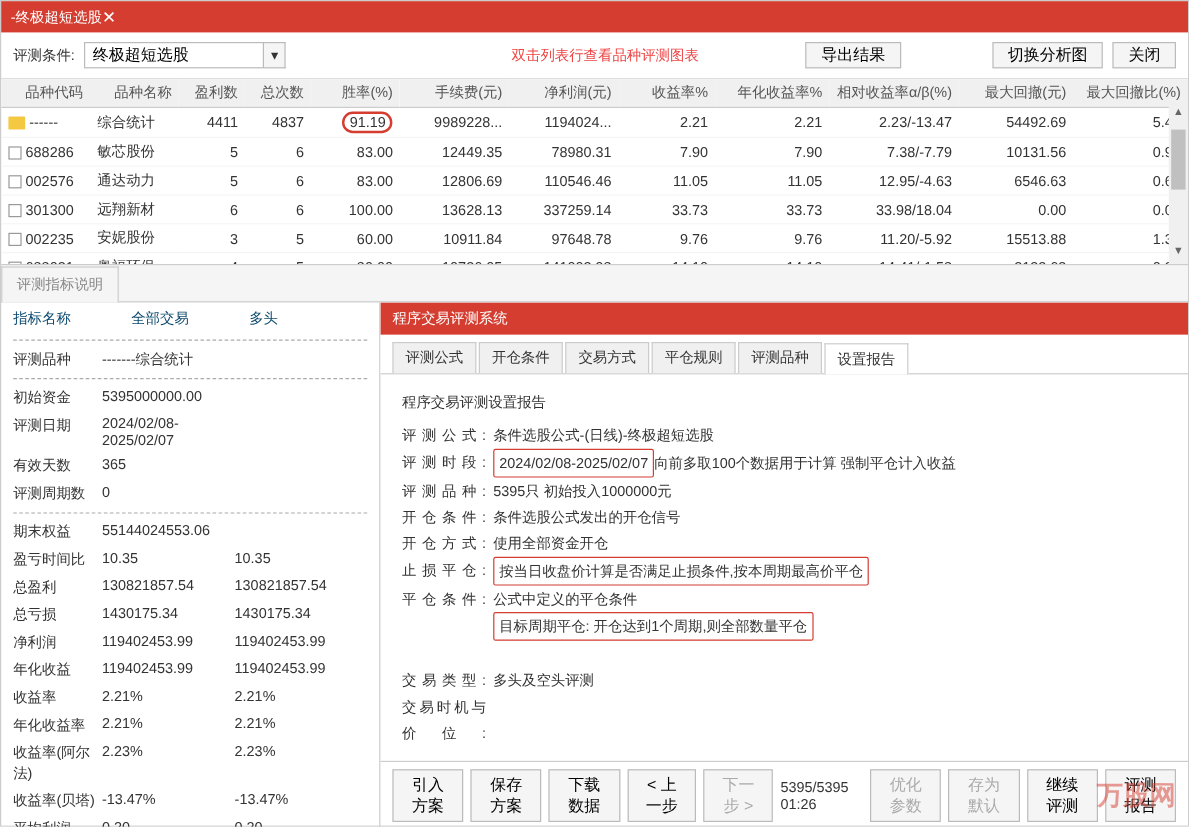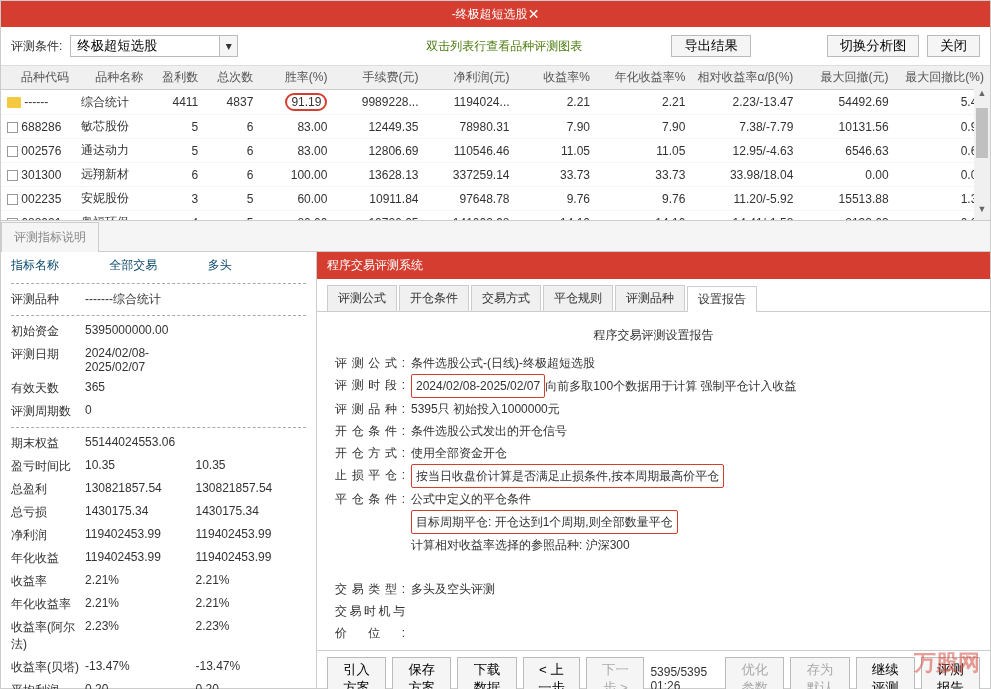--- a/index.html
+++ b/index.html
@@ -1,24 +1,24 @@
 <!DOCTYPE html>
 <html><head>
 <meta charset="utf-8">
 <style>
 * { margin: 0; padding: 0; box-sizing: border-box; font-family: "Microsoft YaHei", SimSun, Arial, sans-serif; }
 body { background: #f0f0f0; font-size: 12px; color: #333; overflow: hidden; }
 .window { width: 991px; height: 689px; background: #fff; border: 1px solid #ccc; position: relative; }
-.titlebar { background: #d43d30; color: #fff; height: 26px; display: flex; align-items: center; justify-content: center; padding: 0 8px; }
+.titlebar { background: #d43d30; color: #fff; height: 26px; display: flex; align-items: center; justify-content: flex-start; padding: 0 8px; }
 .titlebar .close { cursor: pointer; font-size: 14px; }
 .toolbar { display: flex; align-items: center; padding: 8px 10px; gap: 8px; border-bottom: 1px solid #ddd; }
 .combo { display: inline-flex; align-items: center; }
 .combo input { border: 1px solid #bbb; height: 22px; padding: 0 6px; width: 150px; }
 .combo .arrow { border: 1px solid #bbb; border-left: none; width: 18px; height: 22px; display: flex; align-items: center; justify-content: center; cursor: pointer; background: #f5f5f5; }
-.redmsg { color: #4d7c0f; margin-left: 180px; }
+.redmsg { color: #ef4444; margin-left: 180px; }
 .btn { background: #f5f5f5; border: 1px solid #bbb; height: 22px; padding: 0 12px; cursor: pointer; }
 .toolbar .spacer { flex: 1; }
 .grid-wrap { height: 155px; overflow: hidden; border-bottom: 1px solid #ccc; position: relative; }
 table.grid { width: 100%; border-collapse: collapse; table-layout: fixed; }
 table.grid th, table.grid td { padding: 3px 6px; white-space: nowrap; overflow: hidden; font-size: 12px; }
 table.grid th { background: #f0f0f0; border-bottom: 1px solid #ccc; text-align: right; font-weight: normal; color: #555; }
 table.grid td { border-bottom: 1px solid #f5f5f5; }
 table.grid td.num { text-align: right; }
 table.grid td.txt { text-align: left; }
 .folder-icon { display: inline-block; width: 14px; height: 11px; background: #f5c842; border-radius: 1px; vertical-align: middle; }
@@ -317,21 +317,21 @@
       <div class="rp-title">程序交易评测系统</div>
       <div class="rp-tabs" id="rp-tabs">
           <div class="rp-tab">评测公式</div>
           <div class="rp-tab">开仓条件</div>
           <div class="rp-tab">交易方式</div>
           <div class="rp-tab">平仓规则</div>
           <div class="rp-tab">评测品种</div>
           <div class="rp-tab active">设置报告</div>
         </div>
       <div class="rp-body">
-        <div style="text-align:center;margin-bottom:6px">程序交易评测设置报告</div>
+        <div style="text-align:left;margin-bottom:6px">程序交易评测设置报告</div>
         <div id="rp-lines">
             <div class="row">
               <span class="lbl">评测公式:</span>
               <span>条件选股公式-(日线)-终极超短选股</span>
             </div>
             <div class="row">
               <span class="lbl">评测时段:</span>
               <span><span class="boxred">2024/02/08-2025/02/07</span>向前多取100个数据用于计算 强制平仓计入收益</span>
             </div>
             <div class="row">
@@ -350,24 +350,20 @@
               <span class="lbl">止损平仓:</span>
               <span><span class="boxred">按当日收盘价计算是否满足止损条件,按本周期最高价平仓</span></span>
             </div>
             <div class="row">
               <span class="lbl">平仓条件:</span>
               <span>公式中定义的平仓条件</span>
             </div>
             <div class="row">
               <span class="lbl"></span>
               <span><span class="boxred">目标周期平仓: 开仓达到1个周期,则全部数量平仓</span></span>
-            </div>
-            <div class="row">
-              <span class="lbl"></span>
-              <span>计算相对收益率选择的参照品种: 沪深300</span>
             </div>
             <div class="row">&nbsp;</div>
             <div class="row">
               <span class="lbl">交易类型:</span>
               <span>多头及空头评测</span>
             </div>
             <div class="row">
               <span class="lbl">交易时机与价位:</span>
               <span></span>
             </div>

